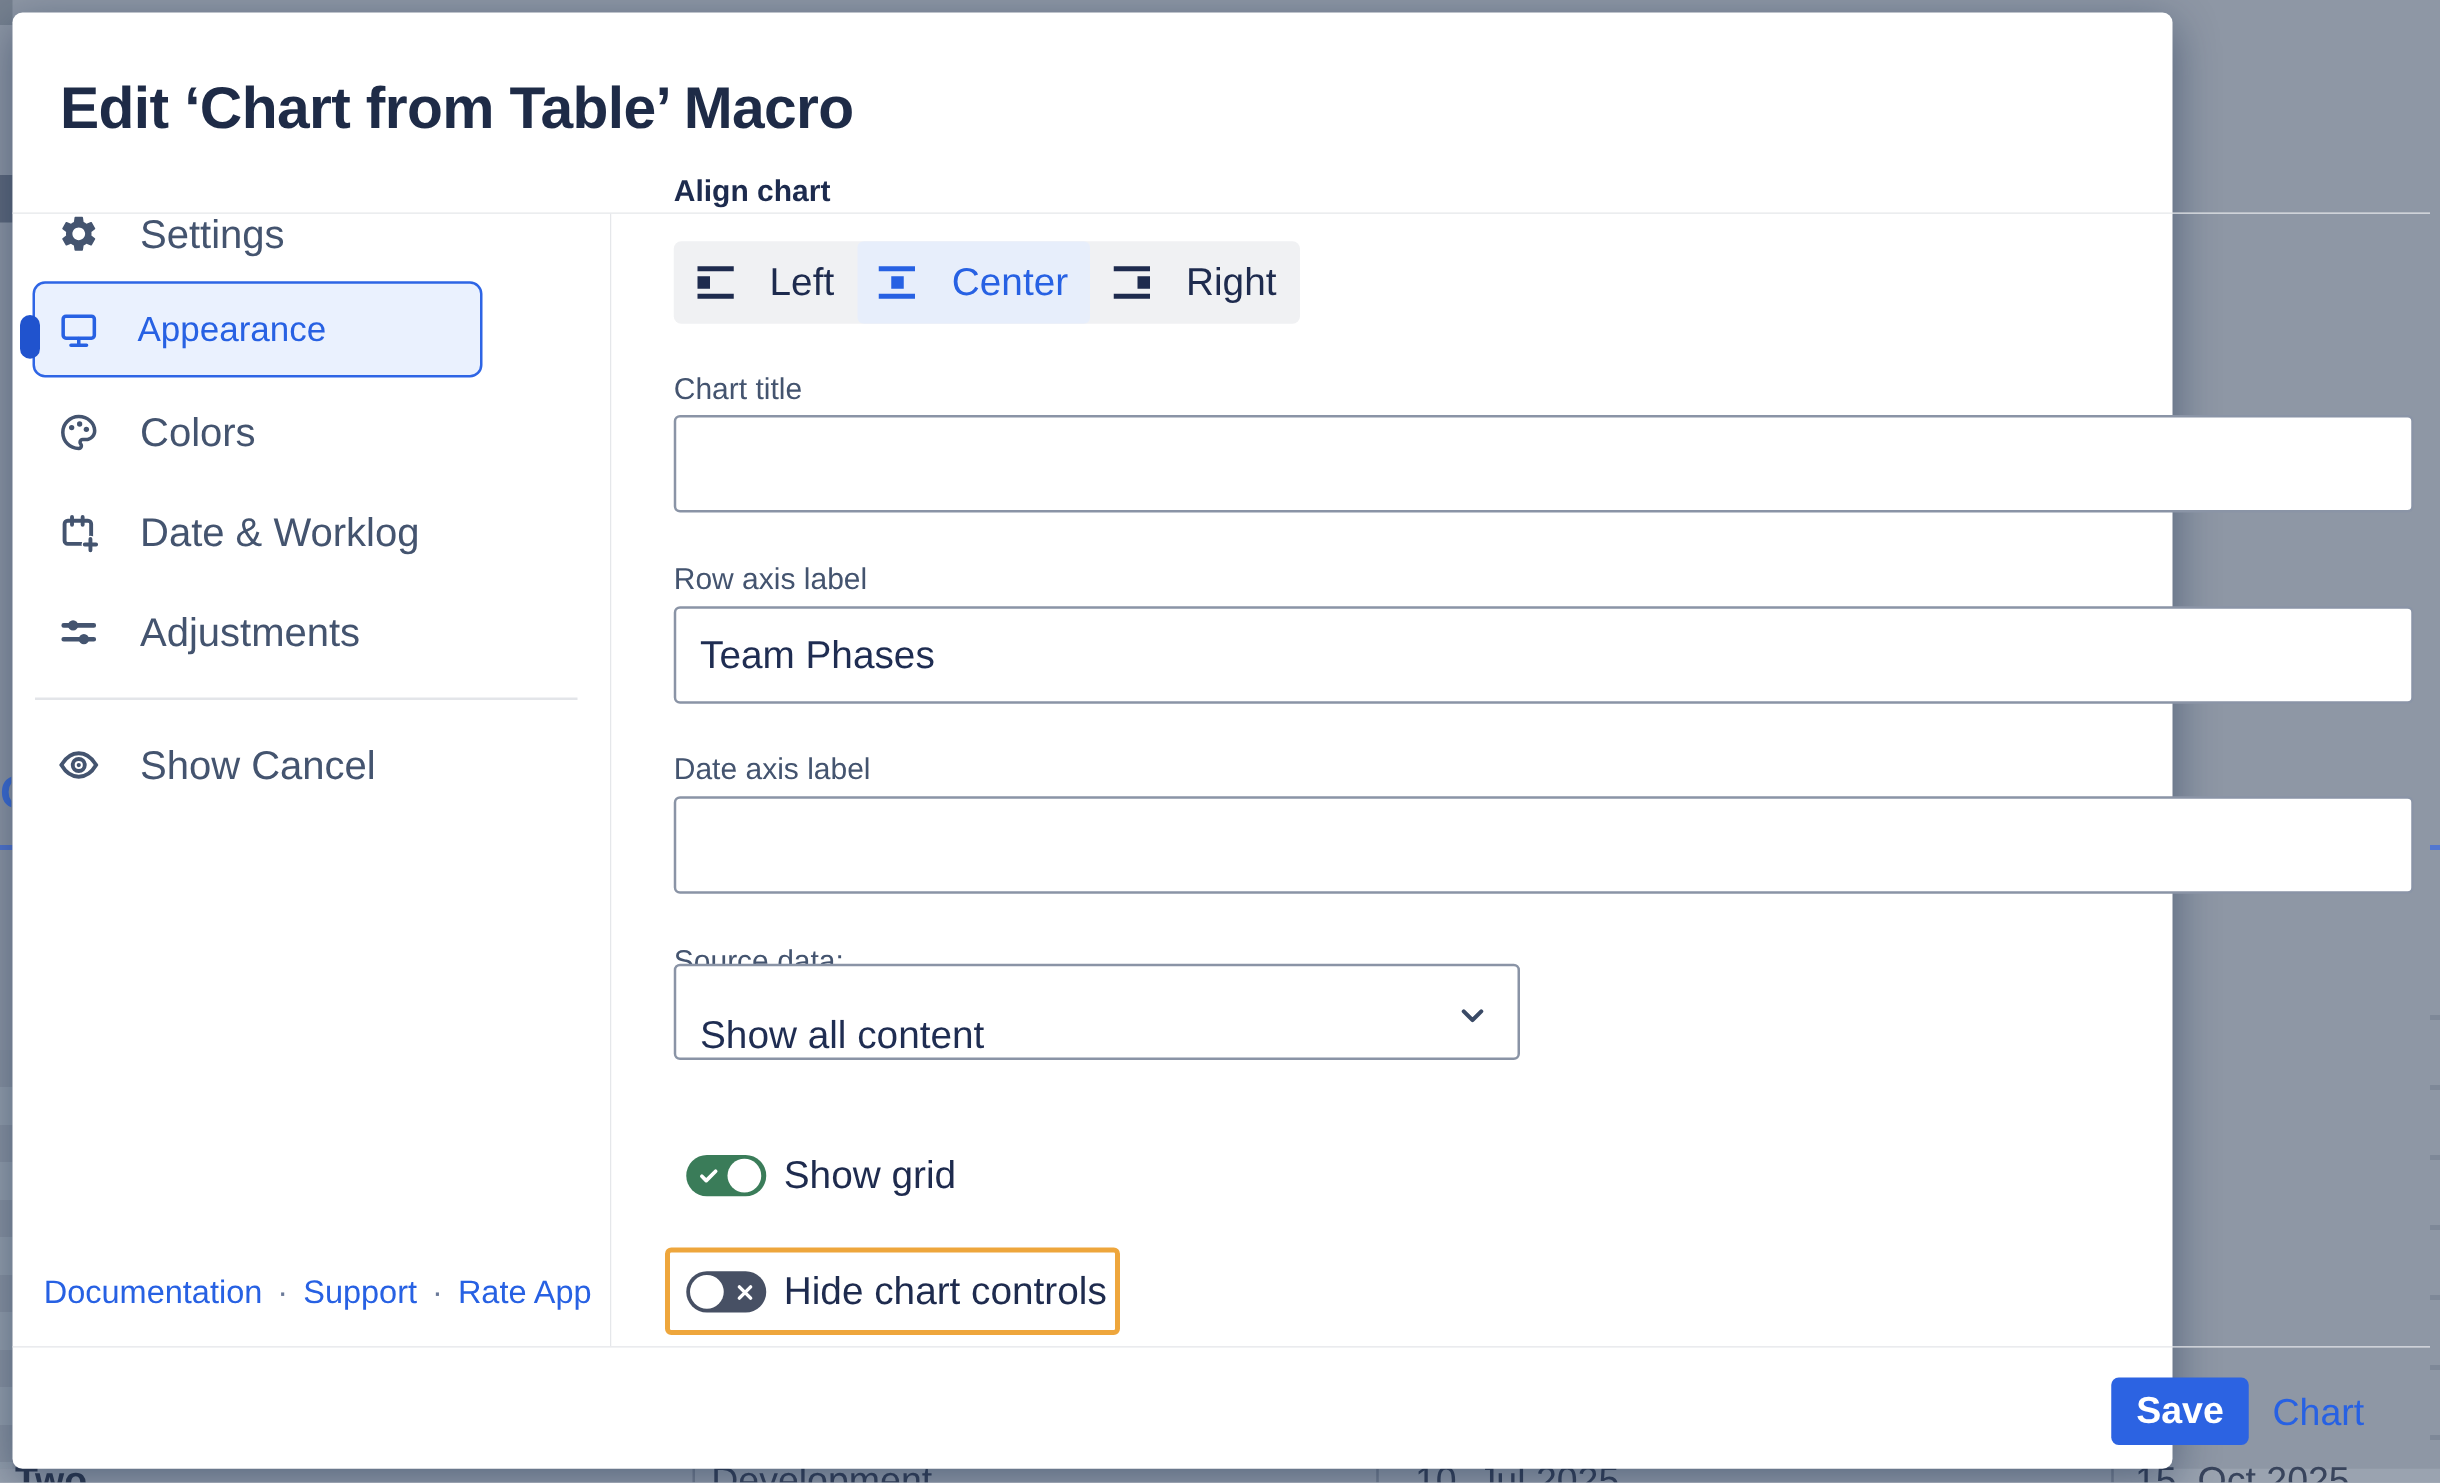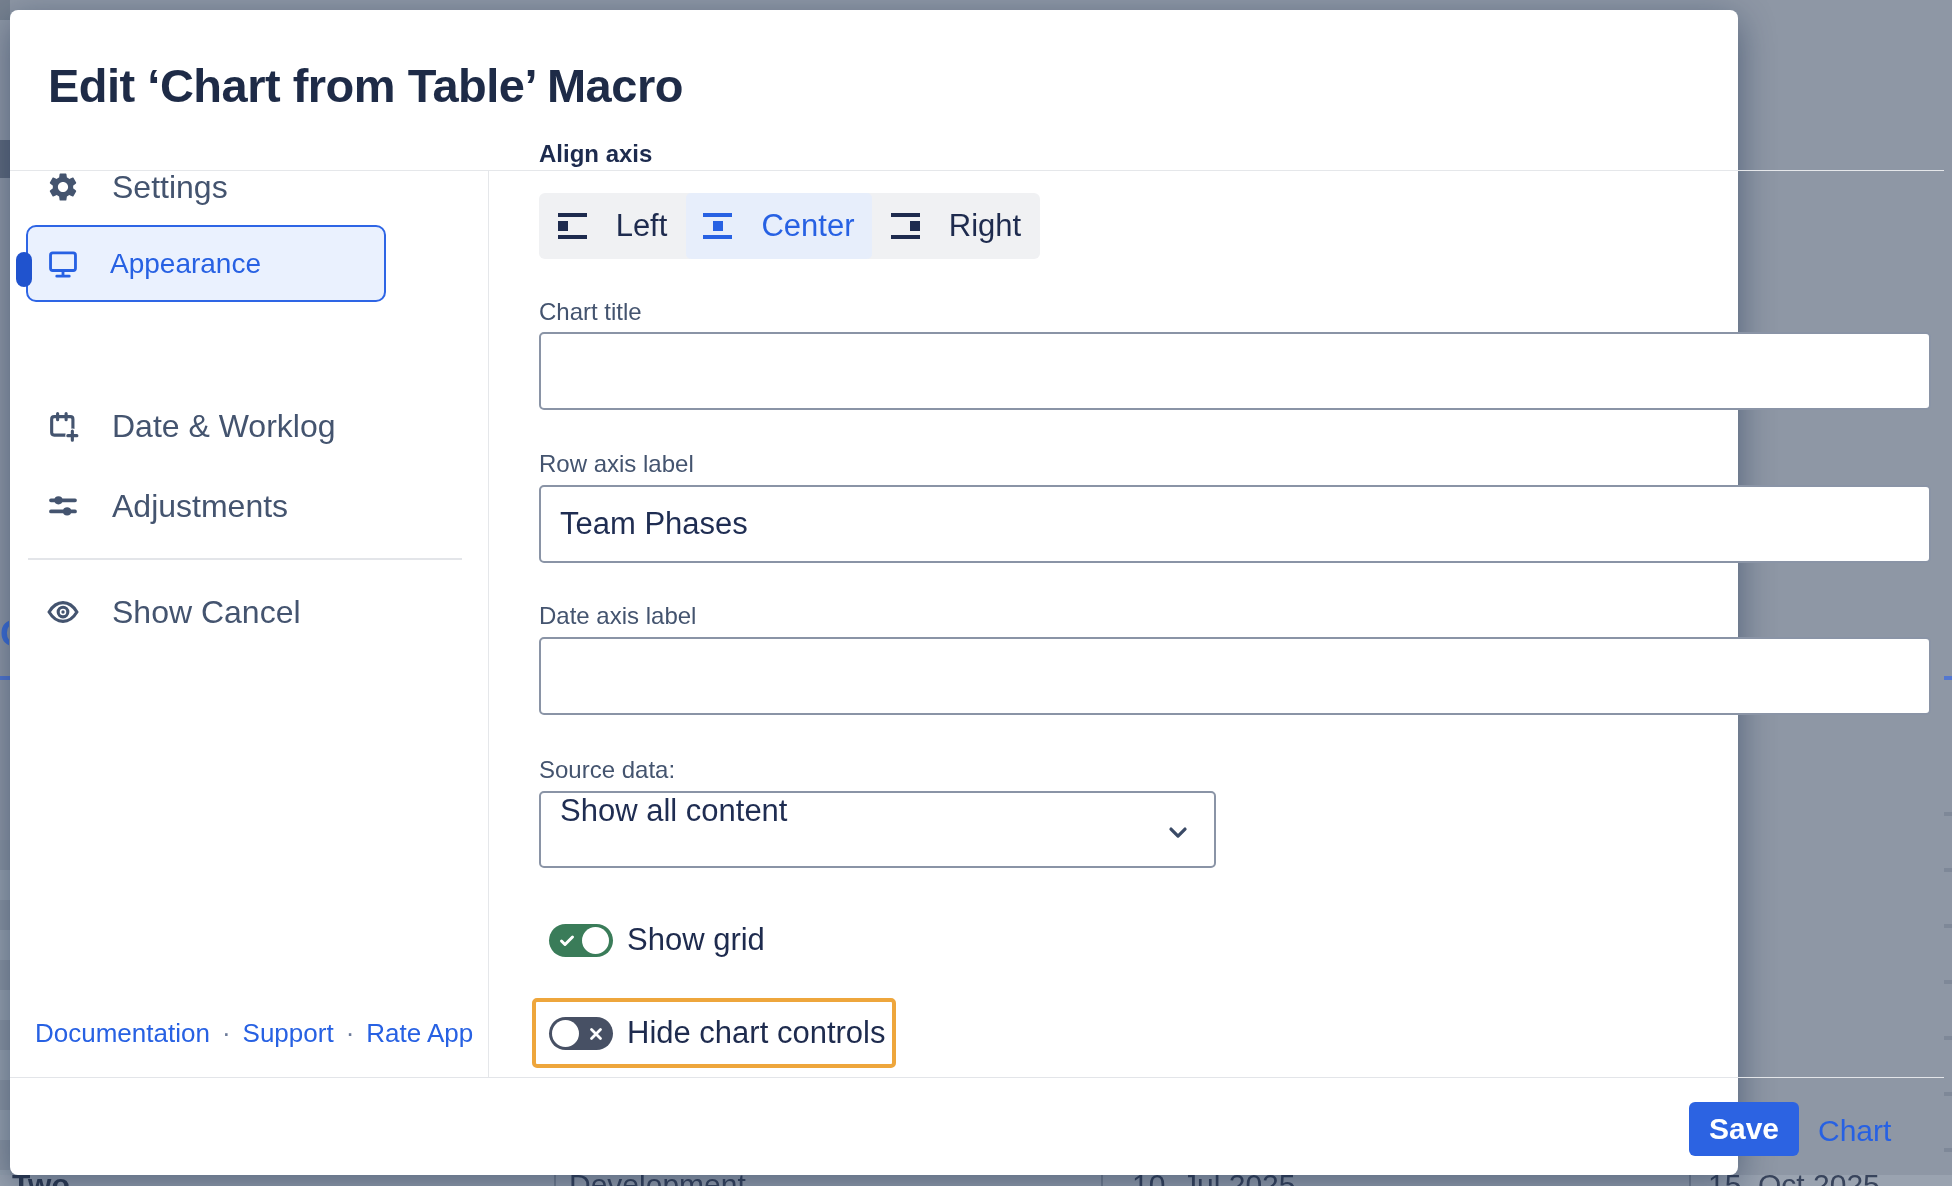--- a/index.html
+++ b/index.html
@@ -61,23 +61,23 @@
              border-bottom:4.5px solid currentColor;box-sizing:border-box;flex:0 0 29px;}
   .align-ico::before{content:'';position:absolute;width:10px;height:10px;
                      background:currentColor;top:50%;transform:translateY(-50%);}
   .align-ico.l::before{left:0;}
   .align-ico.c::before{left:50%;transform:translate(-50%,-50%);}
   .align-ico.r::before{right:0;}
 
   .tinput{position:absolute;left:529px;width:1392px;height:78px;box-sizing:border-box;
           border:2px solid #8A94A6;border-radius:5px;background:#fff;font-size:31px;
           color:#1F2D52;padding:0 19px;font-family:"Liberation Sans",sans-serif;outline:none;}
-  .select{left:529px;top:781px;width:677px;height:77px;box-sizing:border-box;
+  .select{left:529px;top:761px;width:677px;height:77px;box-sizing:border-box;
           border:2px solid #8A94A6;border-radius:5px;background:#fff;display:flex;
-          align-items:flex-start;padding:0 19px;font-size:31px;color:#1F2D52;cursor:pointer;}
+          align-items:flex-end;padding:0 19px;font-size:31px;color:#1F2D52;cursor:pointer;}
   .select .chev{position:absolute;right:22px;top:25px;}
 
   .tgl-row{display:flex;align-items:center;gap:14px;}
   .toggle{position:relative;width:64px;height:33px;border-radius:17px;flex:0 0 64px;cursor:pointer;}
   .toggle.on{background:#3A7C59;}
   .toggle.off{background:#475064;}
   .knob{position:absolute;top:3px;width:27px;height:27px;border-radius:50%;background:#fff;}
   .toggle.on .knob{left:33px;}
   .toggle.off .knob{left:3px;}
   .tgl-lbl{font-size:31px;color:#1E2B4E;}
@@ -128,20 +128,29 @@
 
     <div class="abs side-sel">
       <svg class="ic" viewBox="0 0 24 24" fill="none">
         <rect x="3.2" y="4.2" width="17.6" height="12.4" rx="1.6" stroke="#2761E3" stroke-width="2"></rect>
         <path d="M12 16.8v3.4M7.6 20.6h8.8" stroke="#2761E3" stroke-width="2" stroke-linecap="round"></path>
       </svg>
       <span>Appearance</span>
     </div>
     <div class="abs side-pill"></div>
 
+    <div class="abs side-item" style="top:304px">
+      <svg class="ic" viewBox="0 0 24 24">
+        <path fill="#44546F" d="M12 22C6.49 22 2 17.51 2 12S6.49 2 12 2s10 4.04 10 9c0 3.31-2.69 6-6 6h-1.77c-.28 0-.5.22-.5.5 0 .12.05.23.13.33.41.47.64 1.06.64 1.67A2.5 2.5 0 0 1 12 22zm0-18c-4.41 0-8 3.59-8 8s3.59 8 8 8c.28 0 .5-.22.5-.5a.54.54 0 0 0-.14-.35c-.41-.46-.63-1.05-.63-1.65a2.5 2.5 0 0 1 2.5-2.5H16c2.21 0 4-1.79 4-4 0-3.86-3.59-7-8-7z"></path>
+        <circle cx="8" cy="9.2" r="1.5" fill="#44546F"></circle>
+        <circle cx="12.5" cy="7.2" r="1.5" fill="#44546F"></circle>
+        <circle cx="16.3" cy="10.2" r="1.5" fill="#44546F"></circle>
+      </svg>
+      <span>Colors</span>
+    </div>
 
     <div class="abs side-item" style="top:384px">
       <svg class="ic" viewBox="0 0 24 24" fill="none">
         <rect x="4" y="5.4" width="15" height="13" rx="1.8" stroke="#44546F" stroke-width="2.2"></rect>
         <path d="M8.2 3.2v4.4M14.2 3.2v4.4" stroke="#44546F" stroke-width="2.2" stroke-linecap="round"></path>
         <circle cx="18.6" cy="18.8" r="5" fill="#fff"></circle>
         <path d="M18.6 15.6v6.4M15.4 18.8h6.4" stroke="#44546F" stroke-width="2.2" stroke-linecap="round"></path>
       </svg>
       <span>Date &amp; Worklog</span>
     </div>
@@ -167,21 +176,21 @@
     </div>
 
     <div class="abs side-links">
       <span class="lnk">Documentation</span>
       <span class="dot">·</span>
       <span class="lnk">Support</span>
       <span class="dot">·</span>
       <span class="lnk">Rate App</span>
     </div>
 
-    <div class="abs lbl-bold" style="left:529px;top:130px">Align axis</div>
+    <div class="abs lbl-bold" style="left:529px;top:130px">Align chart</div>
 
     <div class="abs seg">
       <div class="seg-btn" style="width:147px">
         <span class="align-ico l"></span>
         <span>Left</span>
       </div>
       <div class="seg-btn sel" style="width:186px">
         <span class="align-ico c"></span>
         <span>Center</span>
       </div>

